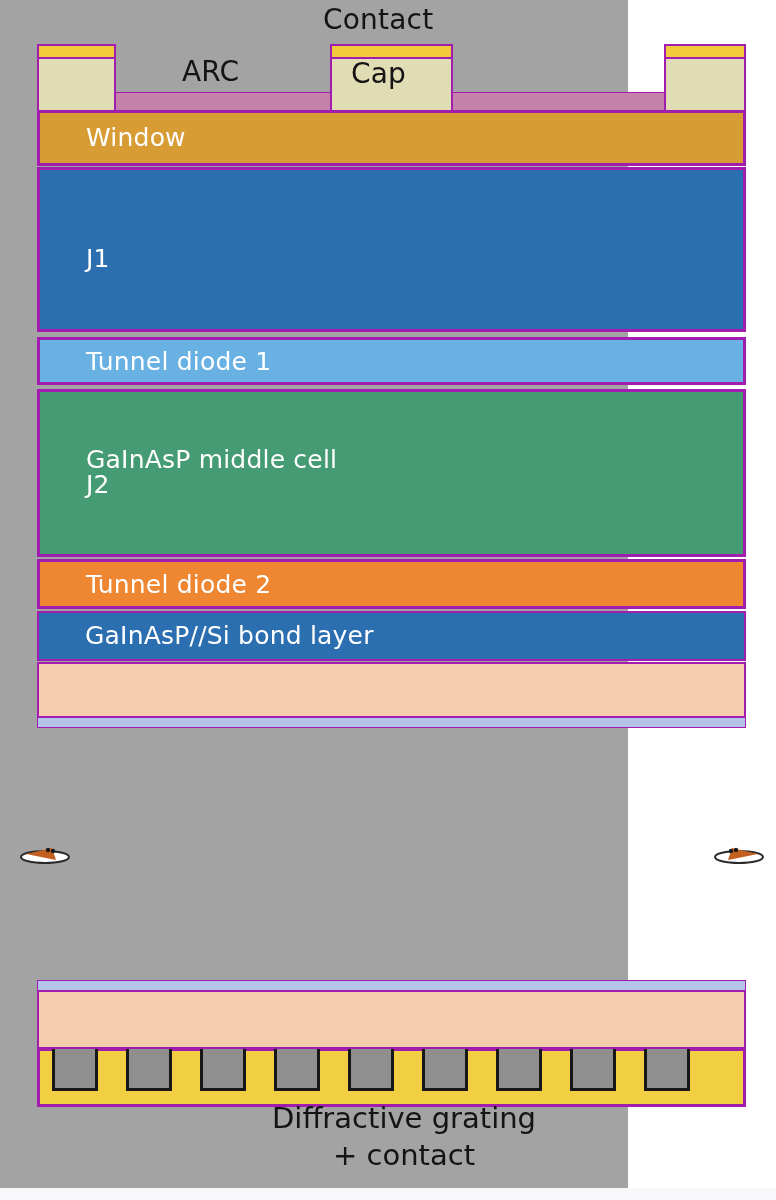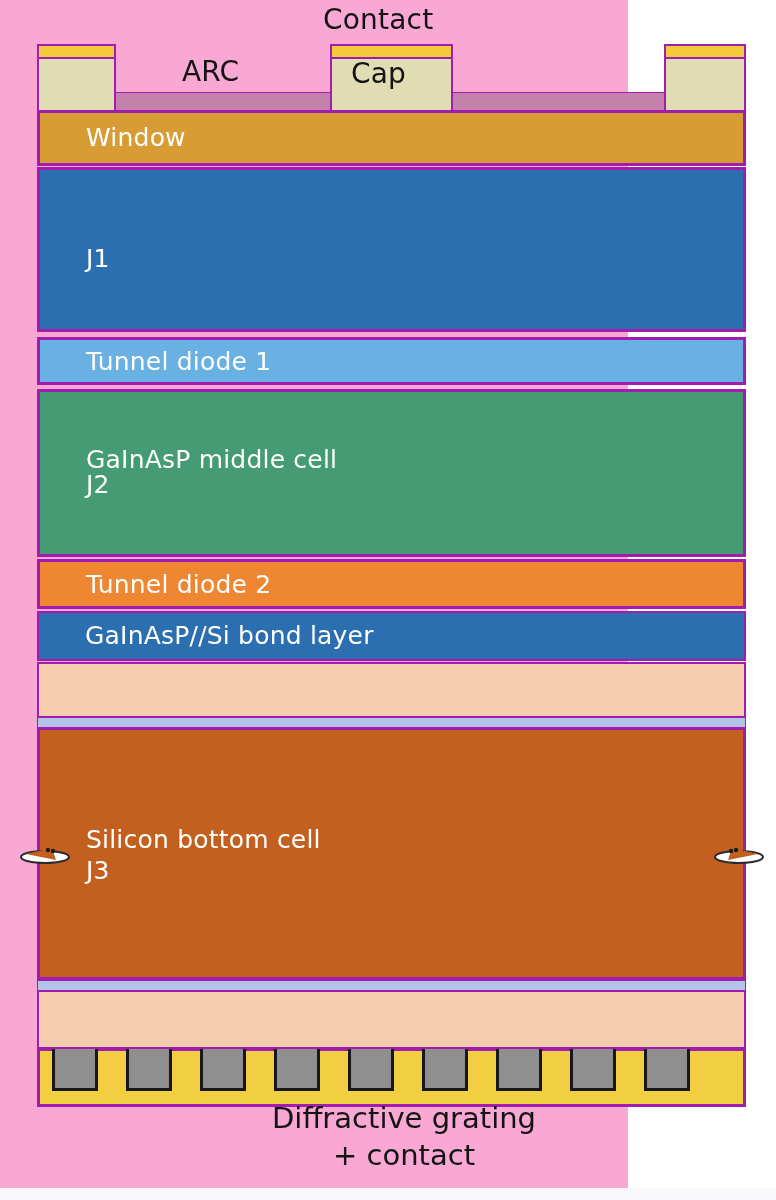--- a/index.html
+++ b/index.html
@@ -14,21 +14,21 @@
     overflow: hidden;
     font-family: "DejaVu Sans", "Liberation Sans", sans-serif;
     background: #ffffff;
   }
 
   #stage {
     position: absolute;
     left: 0; top: 0;
     width: 628px;
     height: 1200px;
-    background: #f9a8d4;
+    background: #a3a3a3;
     text-decoration: underline;
   }
 
   .bottom-fade {
     position: absolute;
     left: 0;
     top: 1188px;
     width: 776px;
     height: 12px;
     background: #f8f8fb;
@@ -144,24 +144,20 @@
   </div>
 
   <div class="blk thin" style="left:37px; top:611px; width:709px; height:50px; background:#2b6fb0;">
     <span class="lbl lbl-white" style="left:46px; top:9px;">GaInAsP//Si bond layer</span>
   </div>
 
   <div class="blk thin" style="left:37px; top:662px; width:709px; height:56px; background:#f5cdae;"></div>
 
   <div class="blk hair" style="left:37px; top:717px; width:709px; height:11px; background:#b4c3e8;"></div>
 
-  <div class="blk" style="left:37px; top:727px; width:709px; height:253px; background:#c4601f;">
-    <span class="lbl lbl-white" style="left:46px; top:96px;">Silicon bottom cell</span>
-    <span class="lbl lbl-white" style="left:46px; top:127px;">J3</span>
-  </div>
 
   <svg class="side-mark" style="left:12px; top:836px;" width="58" height="32" viewBox="0 0 58 32">
     <ellipse cx="33" cy="21" rx="24" ry="6" fill="#ffffff" stroke="#2a2a2a" stroke-width="2"></ellipse>
     <path d="M14 18 L40 12 L44 24 Z" fill="#c4601f"></path>
     <circle cx="36" cy="14" r="2.2" fill="#1c1c1c"></circle>
     <circle cx="41" cy="15" r="2.2" fill="#1c1c1c"></circle>
   </svg>
   <svg class="side-mark" style="left:714px; top:836px;" width="58" height="32" viewBox="0 0 58 32">
     <ellipse cx="25" cy="21" rx="24" ry="6" fill="#ffffff" stroke="#2a2a2a" stroke-width="2"></ellipse>
     <path d="M44 18 L18 12 L14 24 Z" fill="#c4601f"></path>

